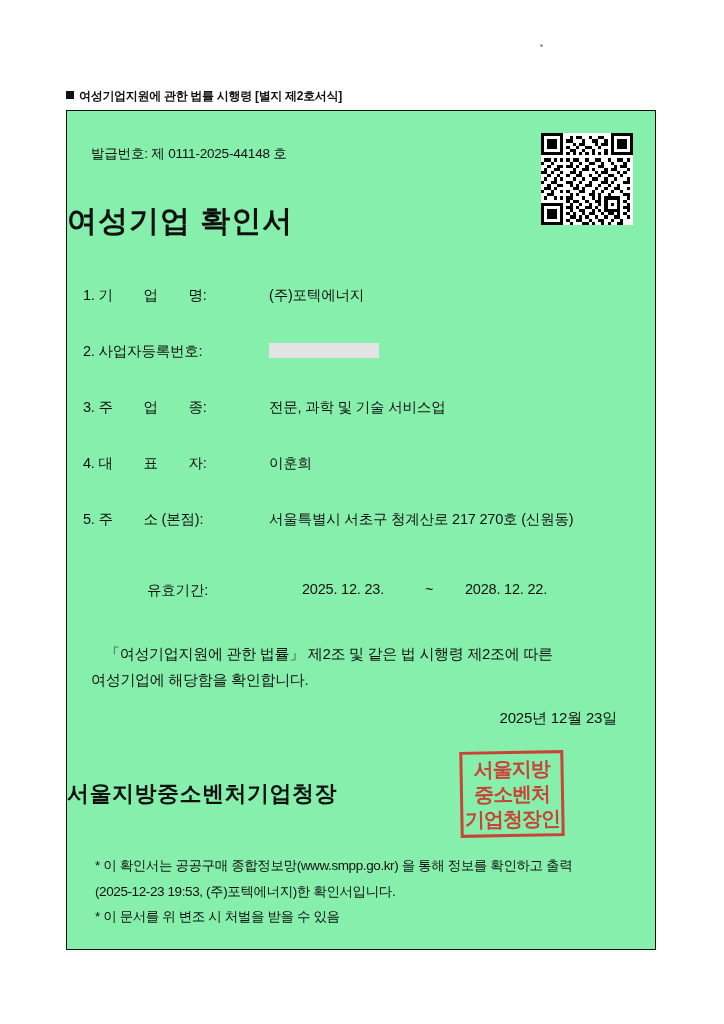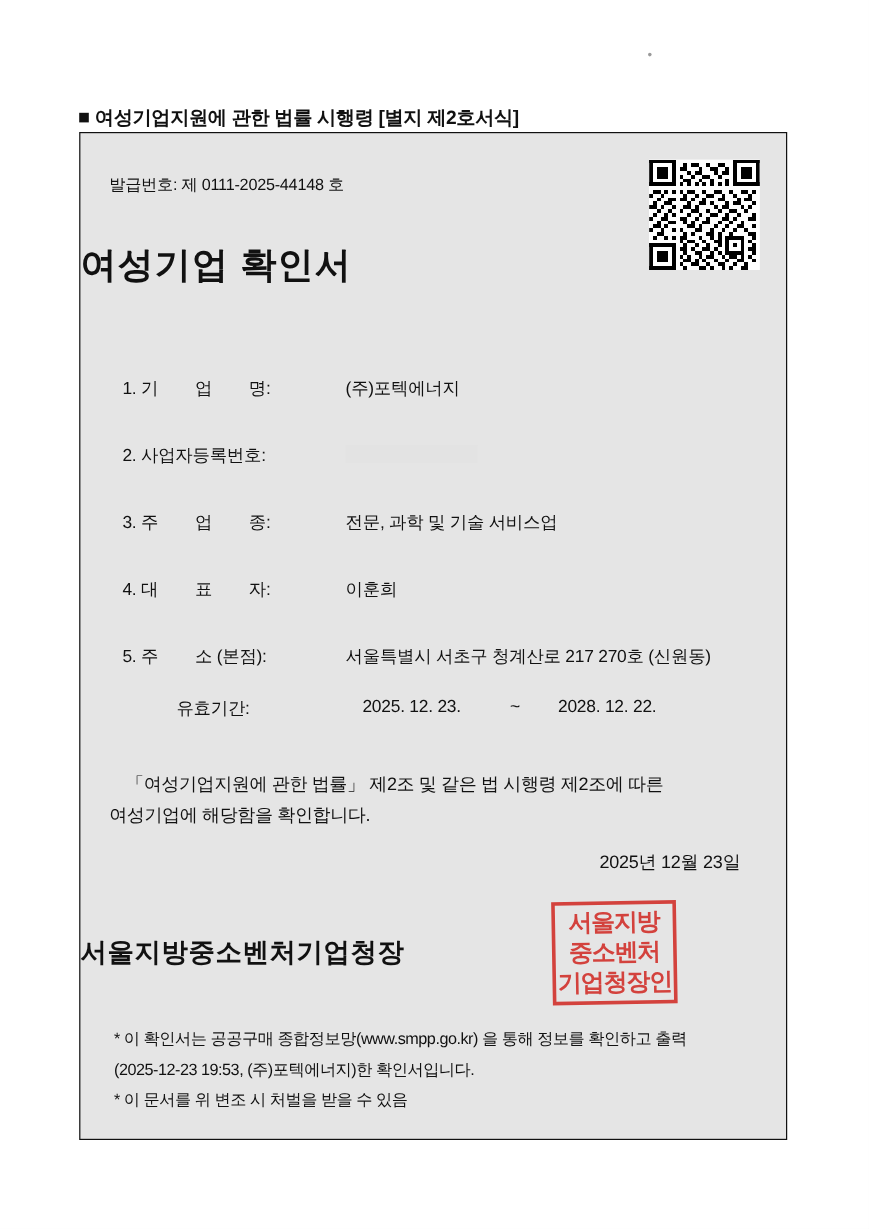--- a/index.html
+++ b/index.html
@@ -31,21 +31,21 @@
     width: 3px;
     height: 3px;
     background: #9a9a9a;
     border-radius: 50%;
   }
 
   .form-legend {
     position: absolute;
     left: 66px;
     top: 88px;
-    font-size: 16px;
+    font-size: 12px;
     font-weight: bold;
     letter-spacing: -0.3px;
     white-space: nowrap;
   }
   .form-legend .sq {
     display: inline-block;
     width: 8px;
     height: 8px;
     background: #111;
     margin-right: 5px;
@@ -53,21 +53,21 @@
   }
 
   .cert-box {
     position: absolute;
     left: 66px;
     top: 110px;
     width: 590px;
     height: 840px;
     border: 1.5px solid #111;
     box-sizing: border-box;
-    background: #e5e5e5;
+    background: #86efac;
   }
 
   .issue-no {
     position: absolute;
     left: 24px;
     top: 34px;
     font-size: 13.5px;
     letter-spacing: -0.2px;
   }
 
@@ -86,24 +86,23 @@
     left: 0;
     right: 0;
     top: 90px;
     font-size: 30px;
     font-weight: bold;
     letter-spacing: 1px;
   }
 
   .fields {
     position: absolute;
-    left: 35px;
+    left: 16px;
     top: 175px;
     right: 24px;
-    margin-top: 28px;
   }
   .field-row {
     position: relative;
     height: 56px;
     font-size: 14.5px;
     letter-spacing: -0.2px;
   }
   .field-label {
     position: absolute;
     left: 0;

